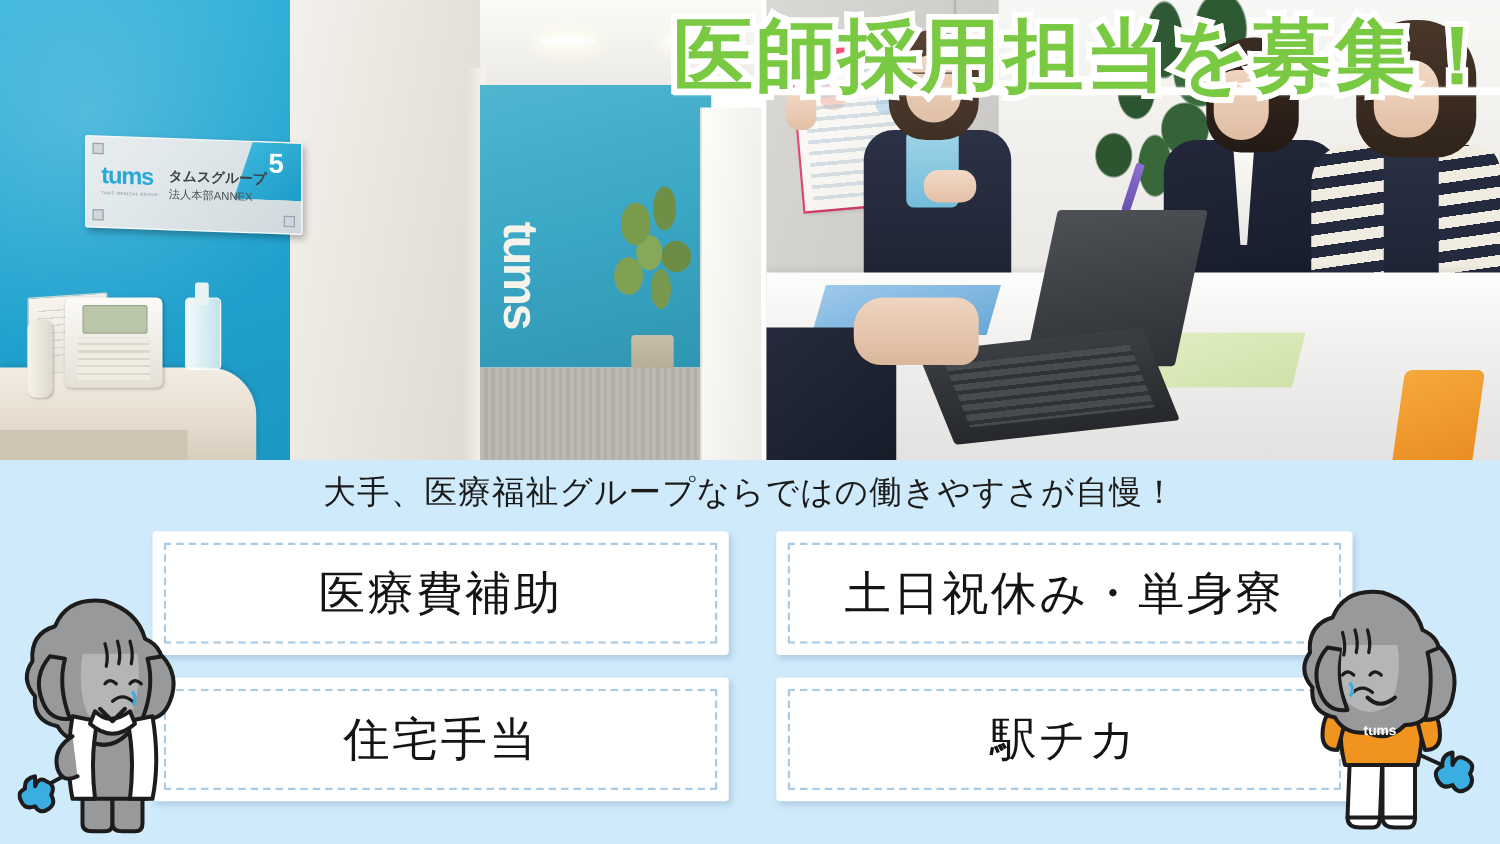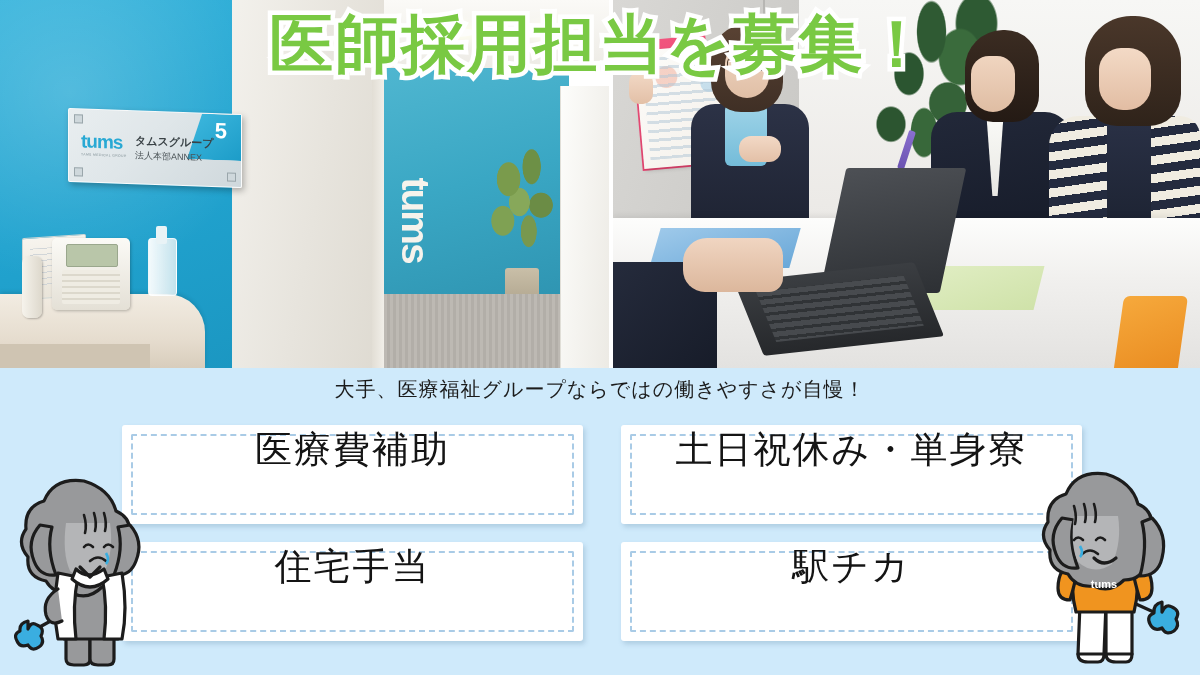--- a/index.html
+++ b/index.html
@@ -168,38 +168,38 @@
   .green-folder{position:absolute;left:300px;top:266px;width:126px;height:44px;
     background:linear-gradient(160deg,#e1eec4,#cfe2a9);transform:skewX(-14deg);}
   .orange-bag{position:absolute;left:506px;top:296px;width:64px;height:72px;
     background:linear-gradient(160deg,#f6a93c,#ea8d22);border-radius:6px 6px 0 0;transform:skewX(-8deg);}
   .chair-blue{position:absolute;left:556px;top:216px;width:31px;height:104px;
     background:linear-gradient(180deg,#4e87c8,#2f67a8);border-radius:6px;}
   .papers{position:absolute;left:310px;top:186px;width:92px;height:22px;
     background:linear-gradient(180deg,#fdfdfb,#eceae4);transform:skewX(-20deg);}
 
   
-  .headline{position:absolute;left:0;top:6px;width:1200px;text-align:center;z-index:12;
+  .headline{position:absolute;left:0;top:6px;width:1200px;text-align:right;z-index:12;
     font-size:64px;font-weight:700;letter-spacing:2px;line-height:1.2;
     color:#79c943;
     -webkit-text-stroke:9px #ffffff;paint-order:stroke fill;
     text-shadow:0 0 2px rgba(255,255,255,.95);
-    white-space:nowrap;}
+    white-space:nowrap;text-decoration:underline;}
 
   
   .lower{position:absolute;left:0;top:368px;width:1200px;height:307px;background:#cfeafb;}
   .subtitle{position:absolute;left:0;top:8px;width:1200px;text-align:center;
-    font-size:20px;color:#1b1b1b;letter-spacing:1px;white-space:nowrap;}
+    font-size:26px;color:#1b1b1b;letter-spacing:1px;white-space:nowrap;}
 
   .cards{position:absolute;left:122px;top:57px;width:960px;height:216px;
     display:grid;grid-template-columns:1fr 1fr;grid-template-rows:1fr 1fr;
     column-gap:38px;row-gap:18px;}
   .card{position:relative;background:#ffffff;border-radius:3px;
     box-shadow:2px 3px 5px rgba(90,130,160,.28);
-    display:flex;align-items:flex-start;justify-content:center;}
+    display:flex;align-items:center;justify-content:center;}
   .card-inner{position:absolute;left:9px;top:9px;right:9px;bottom:9px;
     border:2px dashed #a9cbe6;border-radius:2px;pointer-events:none;}
   .card-label{position:relative;font-size:37px;color:#141414;letter-spacing:2px;white-space:nowrap;}
 
   
   .mascot{position:absolute;bottom:6px;z-index:14;}
   .mascot-left{left:14px;width:140px;height:200px;}
   .mascot-right{right:10px;width:150px;height:205px;}
 </style>
 </head>

